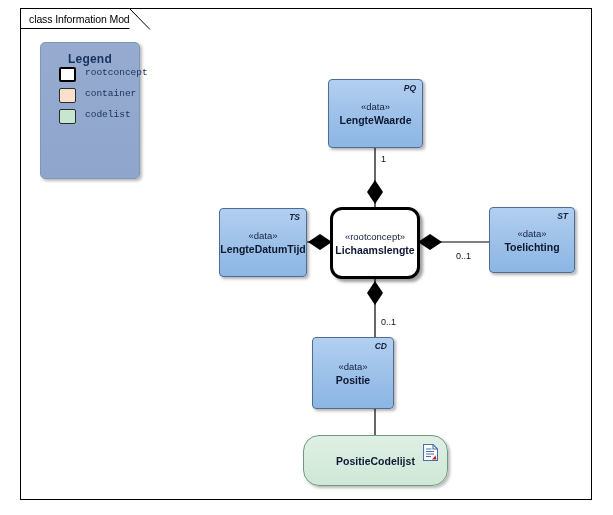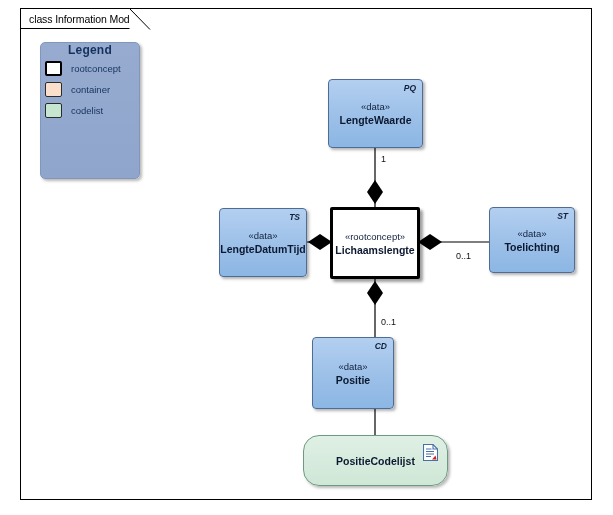--- a/index.html
+++ b/index.html
@@ -70,28 +70,30 @@
     border: 1px solid #8296bb;
     border-radius: 5px;
     box-sizing: border-box;
     box-shadow: 2px 2px 3px rgba(0,0,0,0.28);
   }
   #legend-title {
     text-align: center;
     font-size: 12px;
     font-weight: bold;
     color: #16325c;
+    margin-top: 9px;
     letter-spacing: 0.2px;
   }
   .legend-row {
     display: flex;
-    align-items: center;
+    align-items: flex-start;
     height: 20px;
-    margin-left: 4px;
+    margin-left: 18px;
     margin-top: 1px;
+    font-family: Liberation Mono, monospace;
   }
   .legend-swatch {
     width: 17px;
     height: 15px;
     border: 1px solid #2b2b2b;
     border-radius: 2px;
     box-sizing: border-box;
     flex: 0 0 auto;
   }
   .legend-swatch.thick { border: 2px solid #000000; }
@@ -114,21 +116,21 @@
   }
   .uml-box.kind-data {
     background: linear-gradient(180deg, #b3cff0 0%, #9cc0e8 55%, #8cb6e4 100%);
     border: 1px solid #4f6c94;
     box-shadow: 2px 2px 3px rgba(0,0,0,0.3);
   }
   .uml-box.kind-rootconcept {
     background: #ffffff;
     border: 3px solid #000000;
     box-shadow: 3px 3px 3px rgba(0,0,0,0.38);
-    border-radius: 2px;
+    border-radius: 12px;
   }
   .uml-box.kind-codelist {
     background: linear-gradient(180deg, #dff0e4 0%, #cfe7d7 100%);
     border: 1px solid #6f9980;
     box-shadow: 2px 2px 3px rgba(0,0,0,0.28);
     border-radius: 16px;
   }
   .uml-stereotype {
     font-size: 9.5px;
     color: #12203c;

